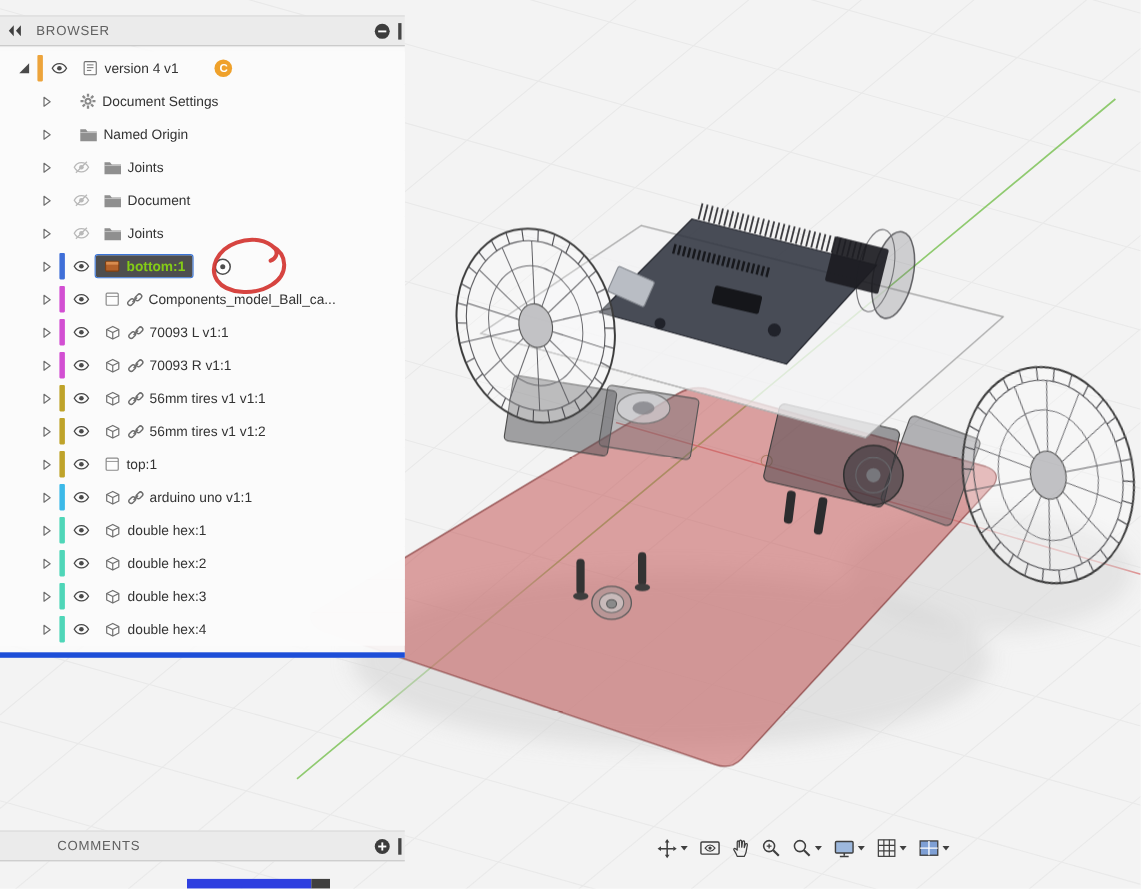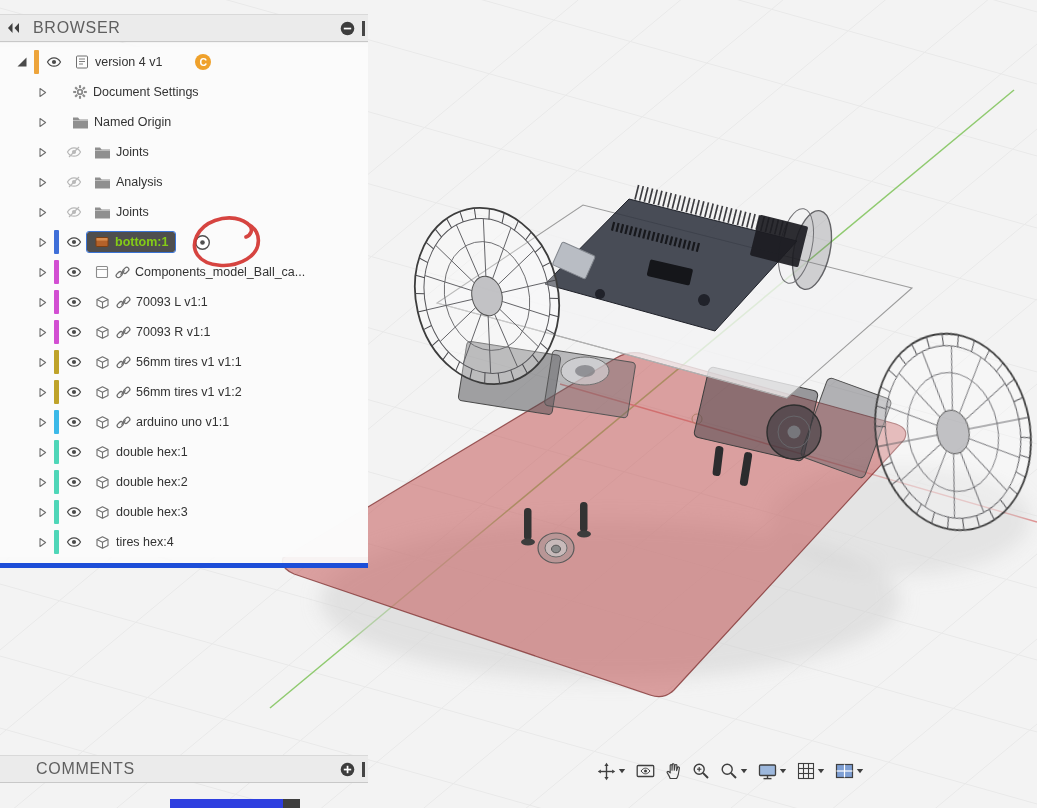--- a/index.html
+++ b/index.html
@@ -6,22 +6,22 @@
   html,body{width:1037px;height:808px;overflow:hidden;background:#fff;
     font-family:"Liberation Sans",sans-serif;}
   #stage{position:relative;width:1037px;height:808px;overflow:hidden;background:#f3f3f3}
   #viewport{position:absolute;left:0;top:0;z-index:0}
 
   .panel-bar{position:absolute;left:0;width:368px;height:28px;background:#ebebeb;
     border-top:1px solid #d9d9d9;border-bottom:1px solid #c8c8c8;
     display:flex;align-items:center;z-index:10}
   #browser-header{top:14px}
   #comments-bar{top:755px}
-  .bar-title{font-size:16px;color:#5f5f5f;letter-spacing:.7px;margin-left:12px}
-  #comments-bar .bar-title{margin-left:36px}
+  .bar-title{font-size:12px;color:#5f5f5f;letter-spacing:.7px;margin-left:12px}
+  #comments-bar .bar-title{margin-left:52px}
   .spacer{flex:1}
   .circle-btn{margin-right:7px;display:flex;cursor:pointer}
   .grip{width:3px;height:15px;background:#454545;margin-right:3px}
 
   #browser-body{position:absolute;left:0;top:43px;width:368px;z-index:10;
     background:rgba(250,250,250,0.93);padding:4px 0 6px;border-bottom:5px solid #1d4ed8}
   .brow{height:30px;display:flex;align-items:center;padding-left:34px;background:rgba(252,252,252,0.85)}
   .brow.root{padding-left:14px}
   .ticon{display:inline-flex;align-items:center;justify-content:center;line-height:0}
   .expand{width:16px;margin-right:2px}
@@ -392,21 +392,21 @@
             <line x1="3" y1="13" x2="13" y2="3" stroke="#b9b9b9" stroke-width="1.2"></line>
           </svg>
         </span>
         <span class="name-cell">
           <span class="ticon ">
             <svg width="17" height="15" viewBox="0 0 17 15">
               <path d="M1 2.5 h5 l1.6 2 H16 v9 H1 Z" fill="#8f8f8f"></path>
               <path d="M1 5.5 h15" stroke="#ffffff" stroke-width="0.8" opacity="0.5"></path>
             </svg>
           </span>
-          <span class="row-label">Analysis</span>
+          <span class="row-label">Document</span>
         </span>
       </div>
       <div class="brow">
         <span class="ticon expand">
           <svg width="11" height="11" viewBox="0 0 11 11">
             <path d="M3 1.5 L8.6 5.5 L3 9.5 Z" fill="#fdfdfd" stroke="#6f6f6f" stroke-width="1.1" stroke-linejoin="round"></path>
           </svg>
         </span>
         <span class="swatch"></span>
         <span class="ticon eye">
@@ -622,20 +622,43 @@
           </span>
           <span class="row-label">56mm tires v1 v1:2</span>
         </span>
       </div>
       <div class="brow">
         <span class="ticon expand">
           <svg width="11" height="11" viewBox="0 0 11 11">
             <path d="M3 1.5 L8.6 5.5 L3 9.5 Z" fill="#fdfdfd" stroke="#6f6f6f" stroke-width="1.1" stroke-linejoin="round"></path>
           </svg>
         </span>
+        <span class="swatch" style="background: rgb(191, 163, 42);"></span>
+        <span class="ticon eye">
+          <svg width="16" height="16" viewBox="0 0 16 16">
+            <path d="M1.5 8C3 5.2 5.3 3.8 8 3.8S13 5.2 14.5 8C13 10.8 10.7 12.2 8 12.2S3 10.8 1.5 8Z" fill="none" stroke="#4a4a4a" stroke-width="1.2"></path>
+            <circle cx="8" cy="8" r="2.1" fill="#4a4a4a"></circle>
+          </svg>
+        </span>
+        <span class="name-cell">
+          <span class="ticon ">
+            <svg width="16" height="16" viewBox="0 0 16 16">
+              <rect x="2.5" y="2.5" width="11" height="11" rx="1" fill="#fdfdfd" stroke="#8b8b8b" stroke-width="1.1"></rect>
+              <path d="M2.5 5.5 h11" stroke="#8b8b8b" stroke-width="0.8"></path>
+            </svg>
+          </span>
+          <span class="row-label">top:1</span>
+        </span>
+      </div>
+      <div class="brow">
+        <span class="ticon expand">
+          <svg width="11" height="11" viewBox="0 0 11 11">
+            <path d="M3 1.5 L8.6 5.5 L3 9.5 Z" fill="#fdfdfd" stroke="#6f6f6f" stroke-width="1.1" stroke-linejoin="round"></path>
+          </svg>
+        </span>
         <span class="swatch" style="background: rgb(60, 185, 232);"></span>
         <span class="ticon eye">
           <svg width="16" height="16" viewBox="0 0 16 16">
             <path d="M1.5 8C3 5.2 5.3 3.8 8 3.8S13 5.2 14.5 8C13 10.8 10.7 12.2 8 12.2S3 10.8 1.5 8Z" fill="none" stroke="#4a4a4a" stroke-width="1.2"></path>
             <circle cx="8" cy="8" r="2.1" fill="#4a4a4a"></circle>
           </svg>
         </span>
         <span class="name-cell">
           <span class="ticon ">
             <svg width="17" height="17" viewBox="0 0 17 17">
@@ -747,21 +770,21 @@
         </span>
         <span class="name-cell">
           <span class="ticon ">
             <svg width="17" height="17" viewBox="0 0 17 17">
               <g fill="none" stroke="#6f6f6f" stroke-width="1.1" stroke-linejoin="round">
                 <path d="M3 5.5 L8.5 2.8 L14 5.5 V11.5 L8.5 14.2 L3 11.5 Z" fill="#fdfdfd"></path>
                 <path d="M3 5.5 L8.5 8.2 L14 5.5 M8.5 8.2 V14.2"></path>
               </g>
             </svg>
           </span>
-          <span class="row-label">tires hex:4</span>
+          <span class="row-label">double hex:4</span>
         </span>
       </div>
     </div>
 
   <svg id="annotation" width="78" height="58" viewBox="0 0 78 58">
     <path d="M58 10 C 71 17 73 35 57 45 C 41 55 16 53 7.5 41 C 0 30 7 13 25 6.5 C 39 1.5 53 4 60 12 C 63 16 61 21 56 23" fill="none" stroke="#d23430" stroke-width="3.6" stroke-linecap="round" opacity="0.92"></path>
   </svg>
 
   <div id="comments-bar" class="panel-bar">
     <span class="bar-title">COMMENTS</span>

